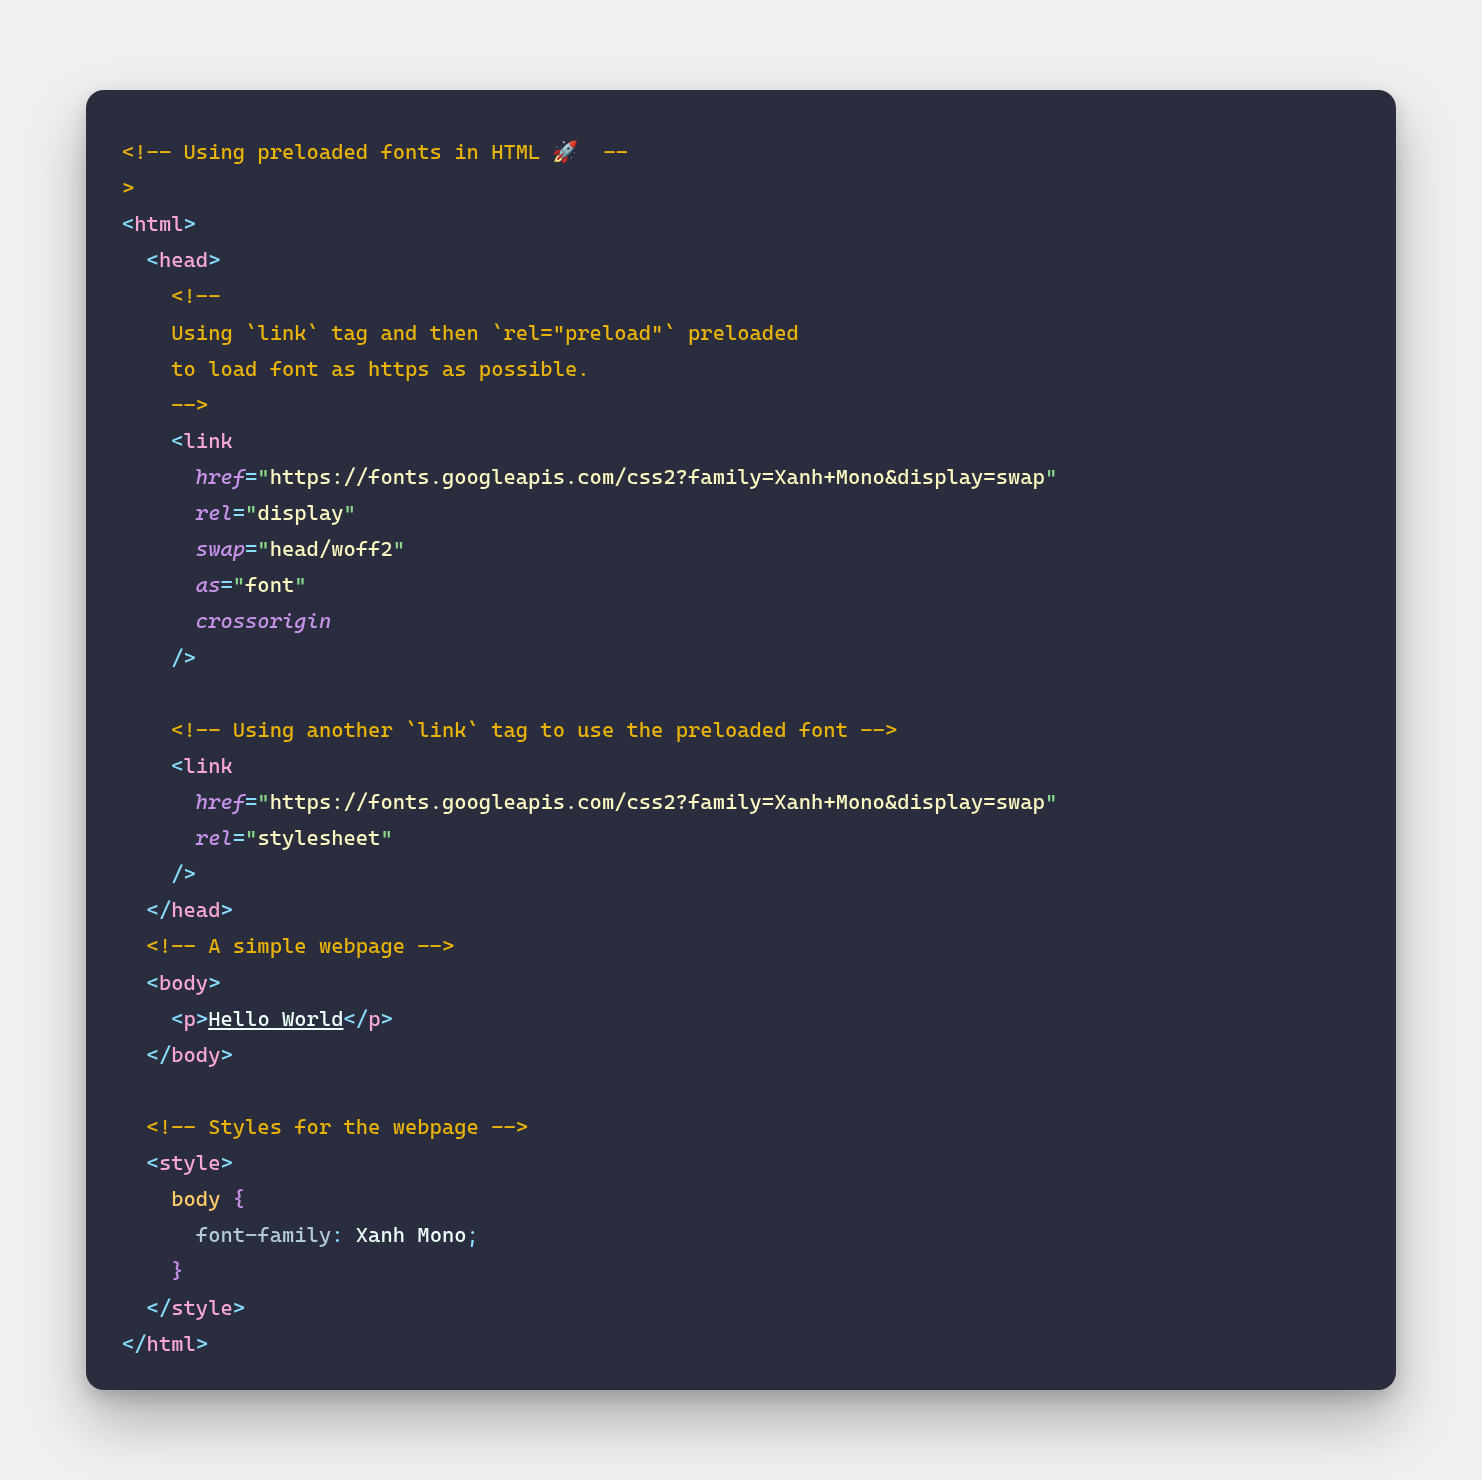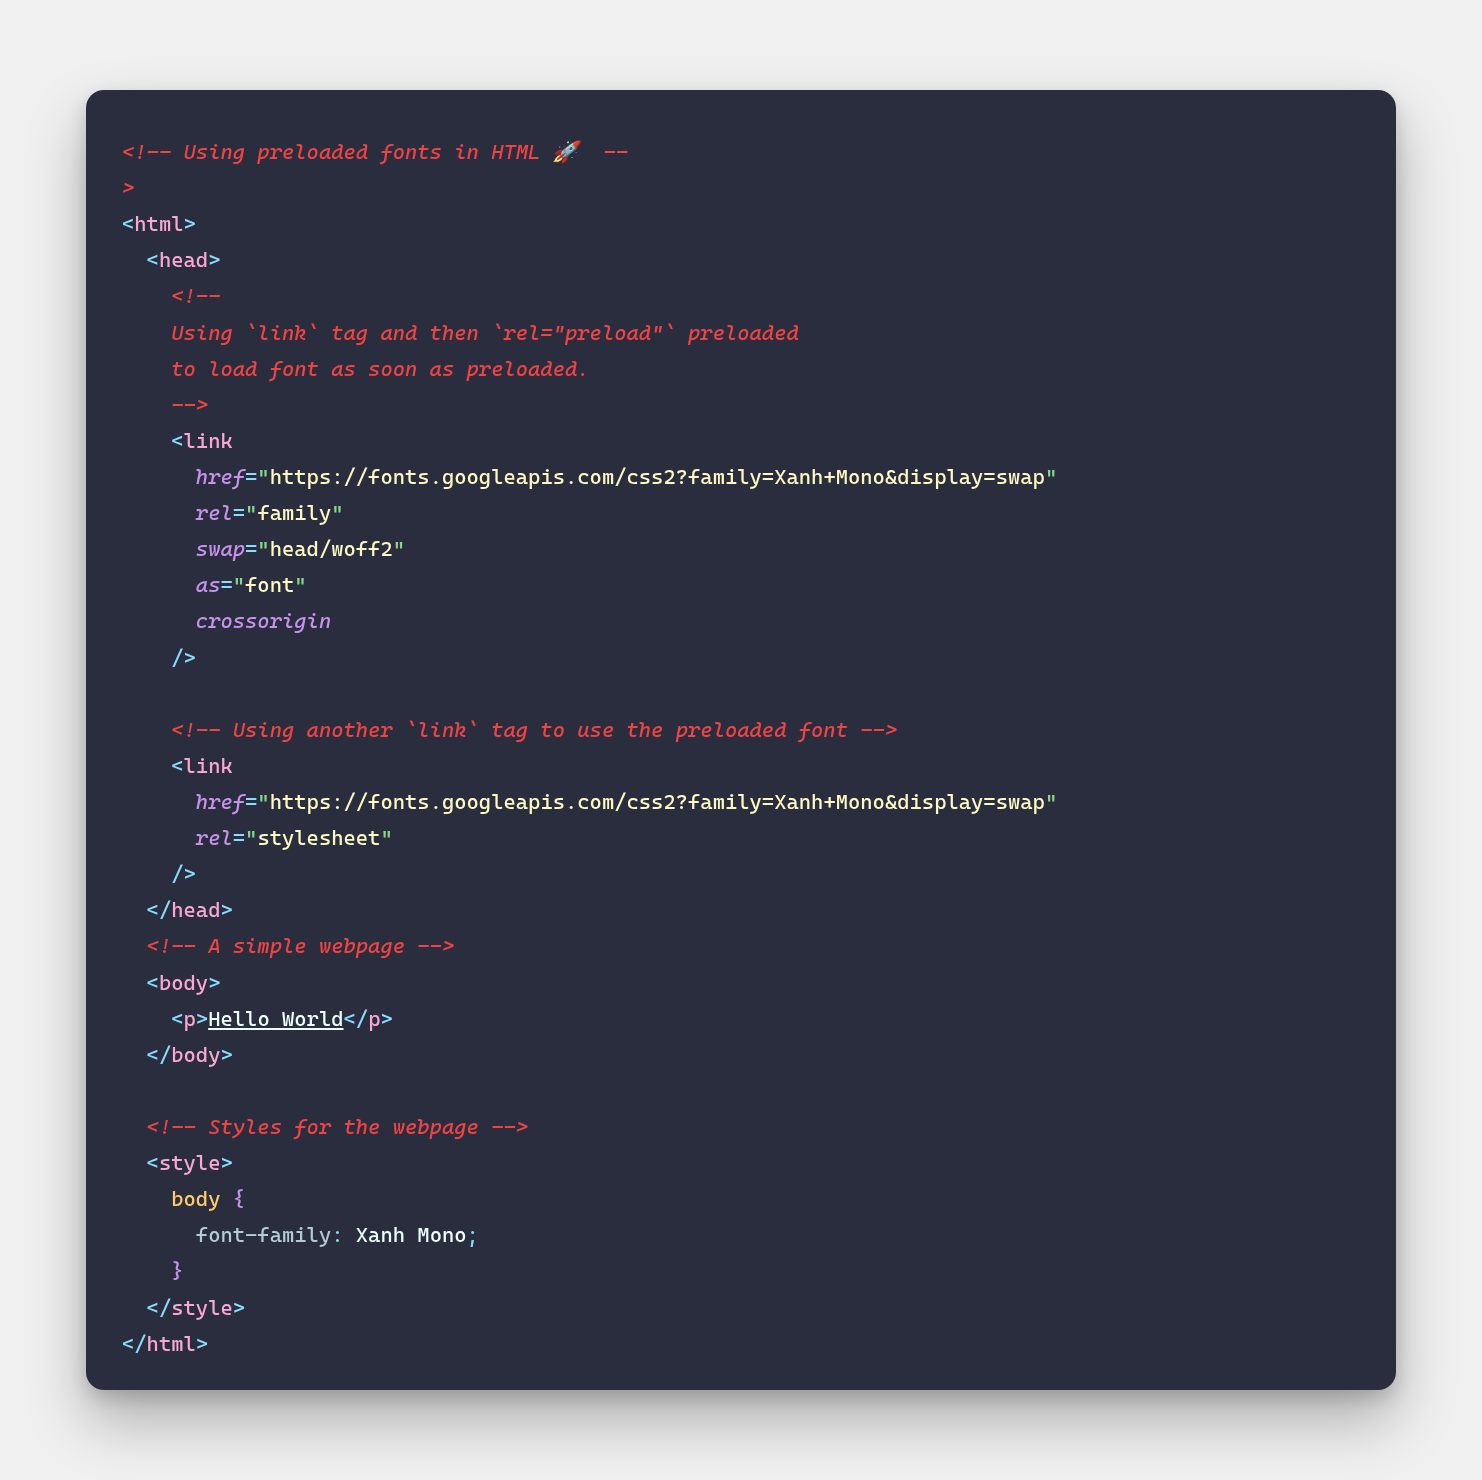--- a/index.html
+++ b/index.html
@@ -28,21 +28,21 @@
   }
   pre.code {
     font-family: ui-monospace, "SF Mono", "Cascadia Code", "Fira Code", Menlo, Consolas, monospace;
     font-size: 21px;
     line-height: 1.72;
     color: #d0d6e4;
     white-space: pre;
     font-variant-ligatures: none;
   }
   
-  .cm  { color: #ef4444; font-style: italic; }     
+  .cm  { color: #eab308; }     
   .pn  { color: #89ddff; }                          
   .tg  { color: #f9a8d4; }                          
   .at  { color: #c792ea; font-style: italic; }      
   .eq  { color: #89ddff; }                          
   .st  { color: #fef9c3; margin-top: 28px; }                          
   .sq  { color: #87d68a; }                          
   .tx  { color: #eeffff; text-decoration: underline; }                          
   .sel { color: #ffcb6b; }                          
   .prop{ color: #b2ccd6; text-align: right; }                          
   .bkt { color: #c792ea; }                          
@@ -52,25 +52,25 @@
 <body>
 
 <div class="stage">
   <div class="card">
     <pre class="code" id="code"><span><span class="cm">&lt;!-- Using preloaded fonts in HTML 🚀  --</span></span>
 <span><span class="cm">&gt;</span></span>
 <span><span class="pn">&lt;</span><span class="tg">html</span><span class="pn">&gt;</span></span>
 <span><span>  </span><span class="pn">&lt;</span><span class="tg">head</span><span class="pn">&gt;</span></span>
 <span><span>    </span><span class="cm">&lt;!--</span></span>
 <span><span>    </span><span class="cm">Using `link` tag and then `rel="preload"` preloaded</span></span>
-<span><span>    </span><span class="cm">to load font as soon as preloaded.</span></span>
+<span><span>    </span><span class="cm">to load font as https as possible.</span></span>
 <span><span>    </span><span class="cm">--&gt;</span></span>
 <span><span>    </span><span class="pn">&lt;</span><span class="tg">link</span></span>
 <span><span>      </span><span class="at">href</span><span class="eq">=</span><span class="sq">"</span><span class="st">https://fonts.googleapis.com/css2?family=Xanh+Mono&amp;display=swap</span><span class="sq">"</span></span>
-<span><span>      </span><span class="at">rel</span><span class="eq">=</span><span class="sq">"</span><span class="st">family</span><span class="sq">"</span></span>
+<span><span>      </span><span class="at">rel</span><span class="eq">=</span><span class="sq">"</span><span class="st">display</span><span class="sq">"</span></span>
 <span><span>      </span><span class="at">swap</span><span class="eq">=</span><span class="sq">"</span><span class="st">head/woff2</span><span class="sq">"</span></span>
 <span><span>      </span><span class="at">as</span><span class="eq">=</span><span class="sq">"</span><span class="st">font</span><span class="sq">"</span></span>
 <span><span>      </span><span class="at">crossorigin</span></span>
 <span><span>    </span><span class="pn">/&gt;</span></span>
 <span><span> </span></span>
 <span><span>    </span><span class="cm">&lt;!-- Using another `link` tag to use the preloaded font --&gt;</span></span>
 <span><span>    </span><span class="pn">&lt;</span><span class="tg">link</span></span>
 <span><span>      </span><span class="at">href</span><span class="eq">=</span><span class="sq">"</span><span class="st">https://fonts.googleapis.com/css2?family=Xanh+Mono&amp;display=swap</span><span class="sq">"</span></span>
 <span><span>      </span><span class="at">rel</span><span class="eq">=</span><span class="sq">"</span><span class="st">stylesheet</span><span class="sq">"</span></span>
 <span><span>    </span><span class="pn">/&gt;</span></span>

